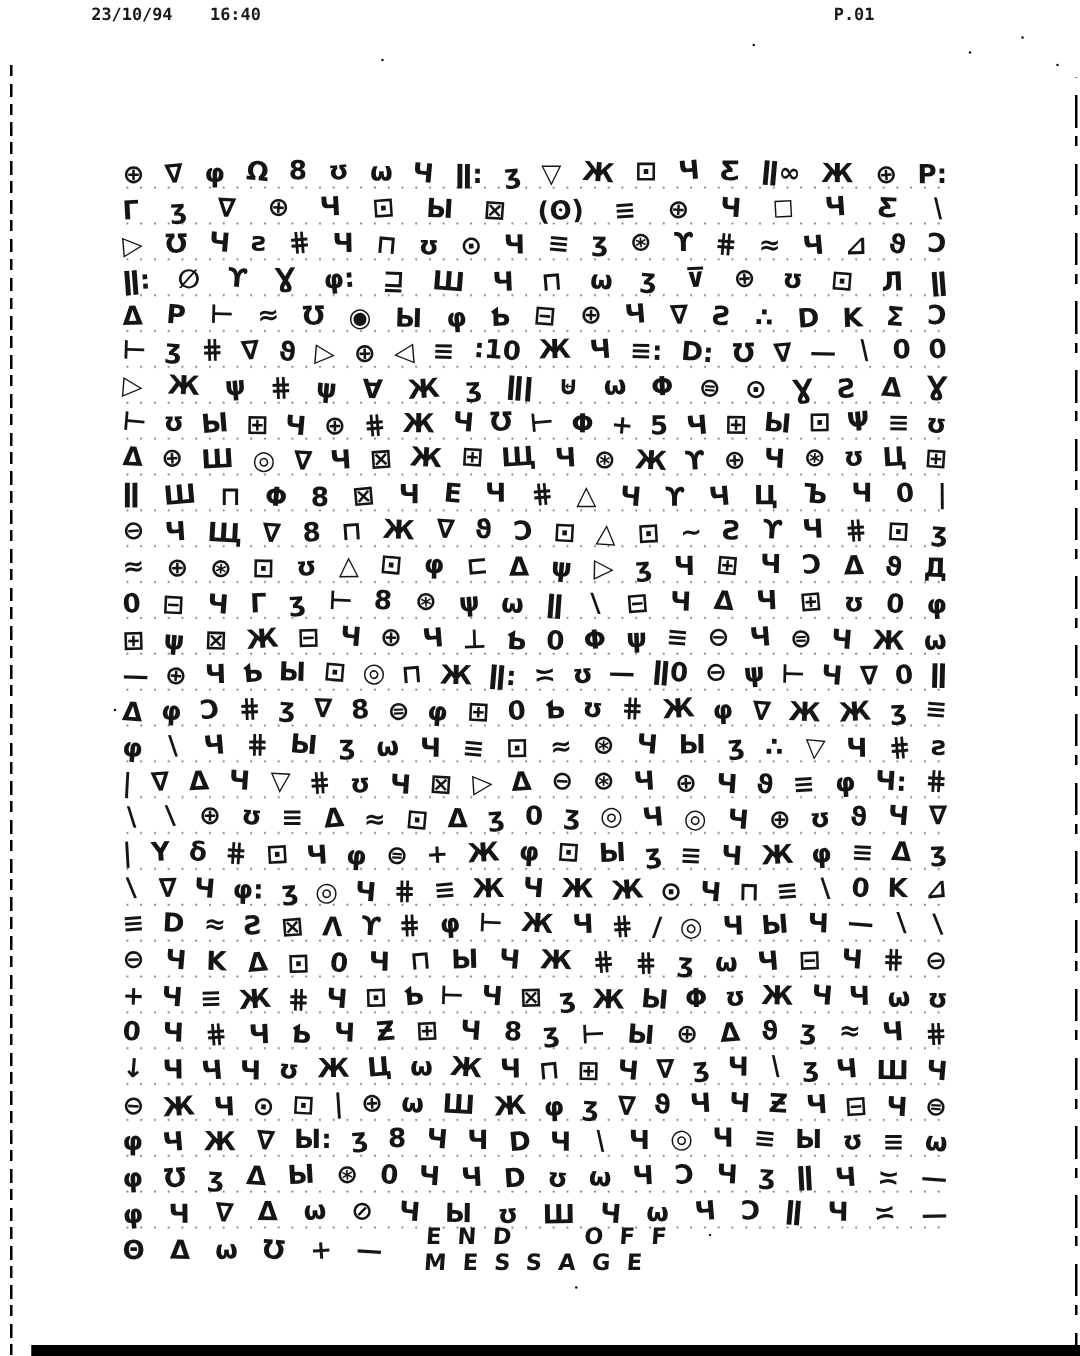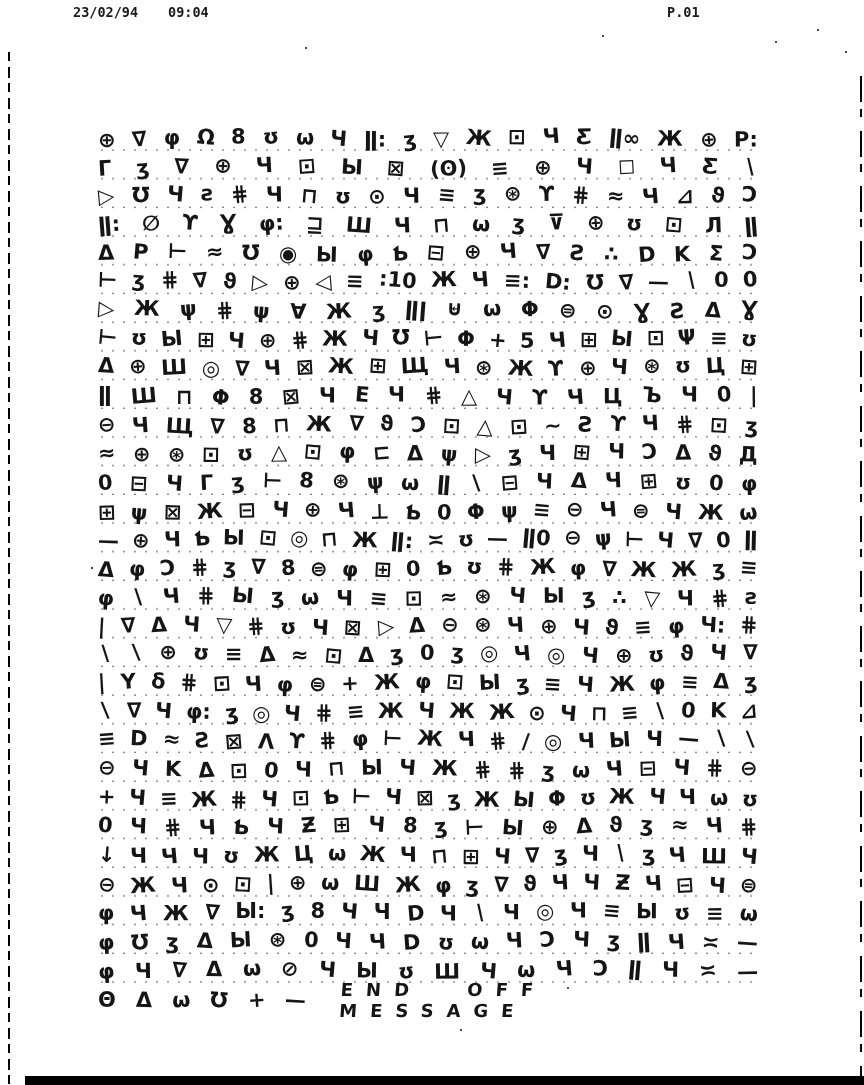--- a/index.html
+++ b/index.html
@@ -40,22 +40,22 @@
   .closing-glyphs{display:flex;justify-content:space-between;width:218px;font-size:21px;}
   .closing-text{margin-left:34px;font-size:18px;letter-spacing:13px;word-spacing:26px;
     transform:skewX(-4deg);}
 </style>
 </head>
 <body>
 
 <div class="page">
 
   <div class="fax-header">
-    <span class="fax-date">23/02/94</span>
-    <span class="fax-time">09:04</span>
+    <span class="fax-date">23/10/94</span>
+    <span class="fax-time">16:40</span>
     <span class="fax-page">P.01</span>
   </div>
 
   <div class="edge-left"></div>
   <div class="edge-right"></div>
   <div class="bottom-bar"></div>
   <div class="speck" style="left:305px;top:47px;"></div>
 
   <div class="glyph-grid">
       <div class="glyph-row">

